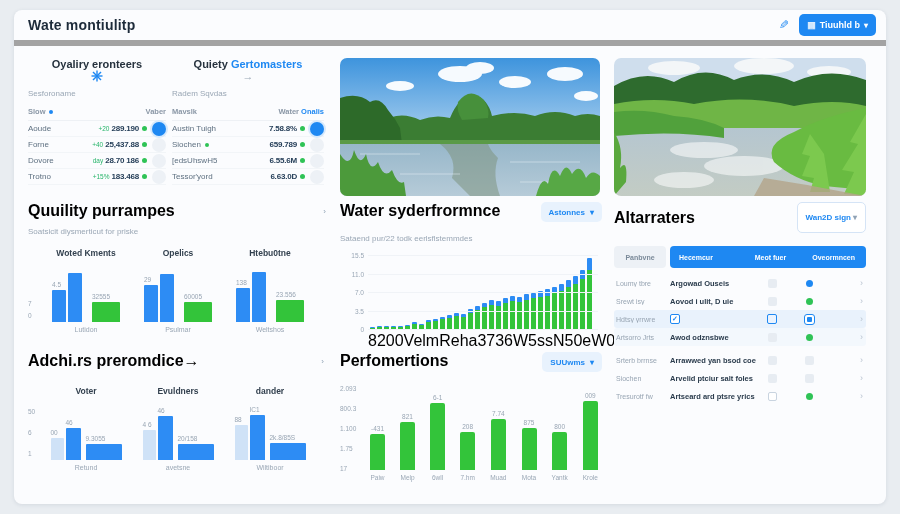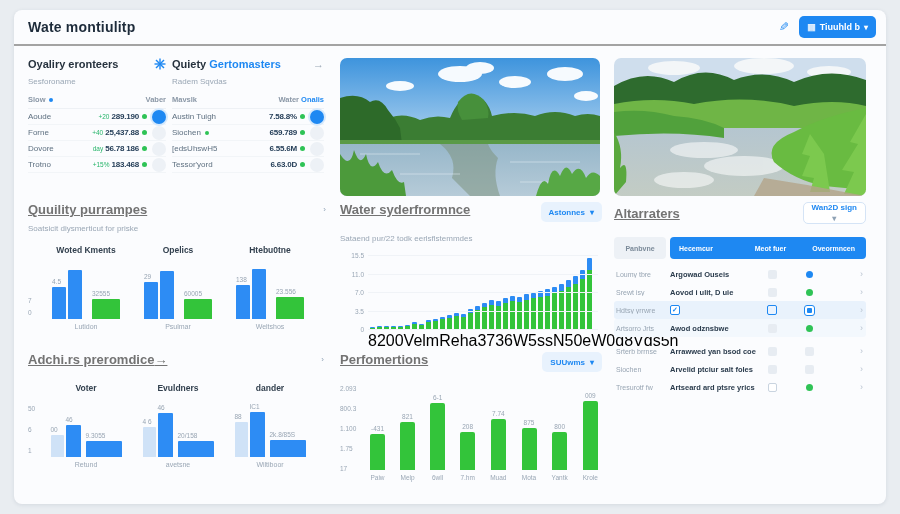--- a/index.html
+++ b/index.html
@@ -1,33 +1,33 @@
 <!DOCTYPE html>
 <html><head>
 <meta charset="utf-8">
 <style>
   * { margin:0; padding:0; box-sizing:border-box; }
   html,body { width:900px; height:514px; }
   body { background:#e9edf1; font-family:"Liberation Sans",sans-serif; position:relative; overflow:hidden; }
   .card { position:absolute; left:14px; top:10px; width:872px; height:494px; background:#fbfcfe; border-radius:8px; box-shadow:0 1px 4px rgba(30,50,80,.10); }
 
   
-  .hdr { position:absolute; left:0; top:0; right:0; height:36px; border-bottom:2px solid #a3a3a3; display:flex; align-items:center; }
+  .hdr { position:absolute; left:0; top:0; right:0; height:36px; border-bottom:6px solid #a3a3a3; display:flex; align-items:center; }
   .hdr-title { font-size:14px; font-weight:bold; color:#1d2b3a; margin-left:14px; letter-spacing:.2px; }
   .hdr-actions { margin-left:auto; display:flex; align-items:center; gap:10px; margin-right:10px; }
   .pencil { color:#1e88f2; font-size:12px; transform:scaleX(-1); cursor:pointer; }
   .period-btn { background:#1e88f2; color:#fff; font-size:9px; font-weight:bold; border:none; border-radius:5px; height:22px; padding:0 8px; display:flex; align-items:center; gap:4px; }
   .period-btn .cal { font-size:9px; opacity:.85; }
   .period-btn .chev { font-size:8px; }
 
   
   .panel { position:absolute; top:48px; }
   #p1 { left:14px; width:138px; }
   #p2 { left:158px; width:152px; }
-  .ptitle-row { display:flex; align-items:center; justify-content:space-between; }
+  .ptitle-row { display:flex; align-items:center; justify-content:space-between;flex-direction:column; }
   .ptitle { font-size:11px; font-weight:bold; color:#26323e; white-space:nowrap; }
   .ptitle .lnk { color:#1e88f2; }
   .psub { font-size:8px; color:#9aa7b5; margin-top:7px; }
   .pcols { display:flex; justify-content:space-between; font-size:7.5px; color:#8a97a6; font-weight:bold; margin-top:9px; padding-bottom:4px; border-bottom:1px solid #eef1f5; }
   .pcols .lnk { color:#1e88f2; }
   .bluedot-sm { display:inline-block; width:4px; height:4px; border-radius:50%; background:#1e88f2; margin-left:3px; vertical-align:middle; }
   .lrow { display:flex; align-items:center; height:16px; border-bottom:1px solid #f2f5f8; }
   .lname { font-size:8px; color:#5e7080; white-space:nowrap; overflow:hidden; max-width:56px; }
   .ndot { width:4px; height:4px; border-radius:50%; background:#2fc356; margin-left:4px; flex:none; }
   .lright { margin-left:auto; display:flex; align-items:center;text-align:center; }
@@ -37,24 +37,24 @@
   .cicon { width:14px; height:14px; border-radius:50%; background:#edf1f6; margin-left:5px; flex:none; }
   .cicon.active { background:#1e88f2; box-shadow:0 0 0 2px #d6e9fc; }
   .arrow-r { color:#9aa7b5; font-size:11px; }
 
   
   .photo { position:absolute; top:48px; height:138px; border-radius:7px; overflow:hidden; }
   #photo1 { left:326px; width:260px; }
   #photo2 { left:600px; width:252px; }
 
   
-  .sec-title { font-size:13px; font-weight:bold; color:#737373;text-decoration:underline; }
+  .sec-title { font-size:16px; font-weight:bold; color:#000000; }
   .sec-sub { font-size:8px; color:#9aa7b5; }
   .chip { background:#e8f2fd; color:#1e88f2; font-size:8px; font-weight:bold; border:none; border-radius:5px; height:20px; padding:0 8px; display:flex; align-items:center; gap:5px; }
-  .chip-outline { background:#fff; color:#1e88f2; border:1px solid #d5e4f6; font-size:8px; font-weight:bold; border-radius:5px; height:22px; padding:0 8px; display:flex; align-items:center; gap:2px;flex-direction:column; }
+  .chip-outline { background:#fff; color:#1e88f2; border:1px solid #d5e4f6; font-size:8px; font-weight:bold; border-radius:5px; height:31px; padding:0 8px; display:flex; align-items:center; gap:2px; }
   .chev-g { color:#8fa2b5; font-size:8px; }
 
   
   #params { position:absolute; left:14px; top:192px; width:300px; }
   .params-head { display:flex; justify-content:space-between; align-items:center; padding-right:2px; }
   .mini-row { display:flex; margin-top:12px; padding-left:12px; position:relative; }
   .mini-yticks { position:absolute; left:0; bottom:14px; display:flex; flex-direction:column; gap:5px; font-size:6.5px; color:#9aa7b5; }
   .mgroup { width:92px; display:flex; flex-direction:column; align-items:center; }
   .mgtitle { font-size:8.5px; font-weight:bold; color:#33414f; margin-bottom:6px; }
   .mbars { display:flex; align-items:flex-end; height:58px; gap:2px; }
@@ -168,21 +168,21 @@
             <div class="lpre">+40</div>
             <div class="lnum">25,437.88</div>
             <div class="gdot"></div>
             <div class="cicon"></div>
           </div>
         </div>
         <div class="lrow">
           <div class="lname">Dovore</div>
           <div class="lright">
             <div class="lpre">day</div>
-            <div class="lnum">56.78 186</div>
+            <div class="lnum">28.70 186</div>
             <div class="gdot"></div>
             <div class="cicon"></div>
           </div>
         </div>
         <div class="lrow">
           <div class="lname">Trotno</div>
           <div class="lright">
             <div class="lpre">+15%</div>
             <div class="lnum">183.468</div>
             <div class="gdot"></div>

